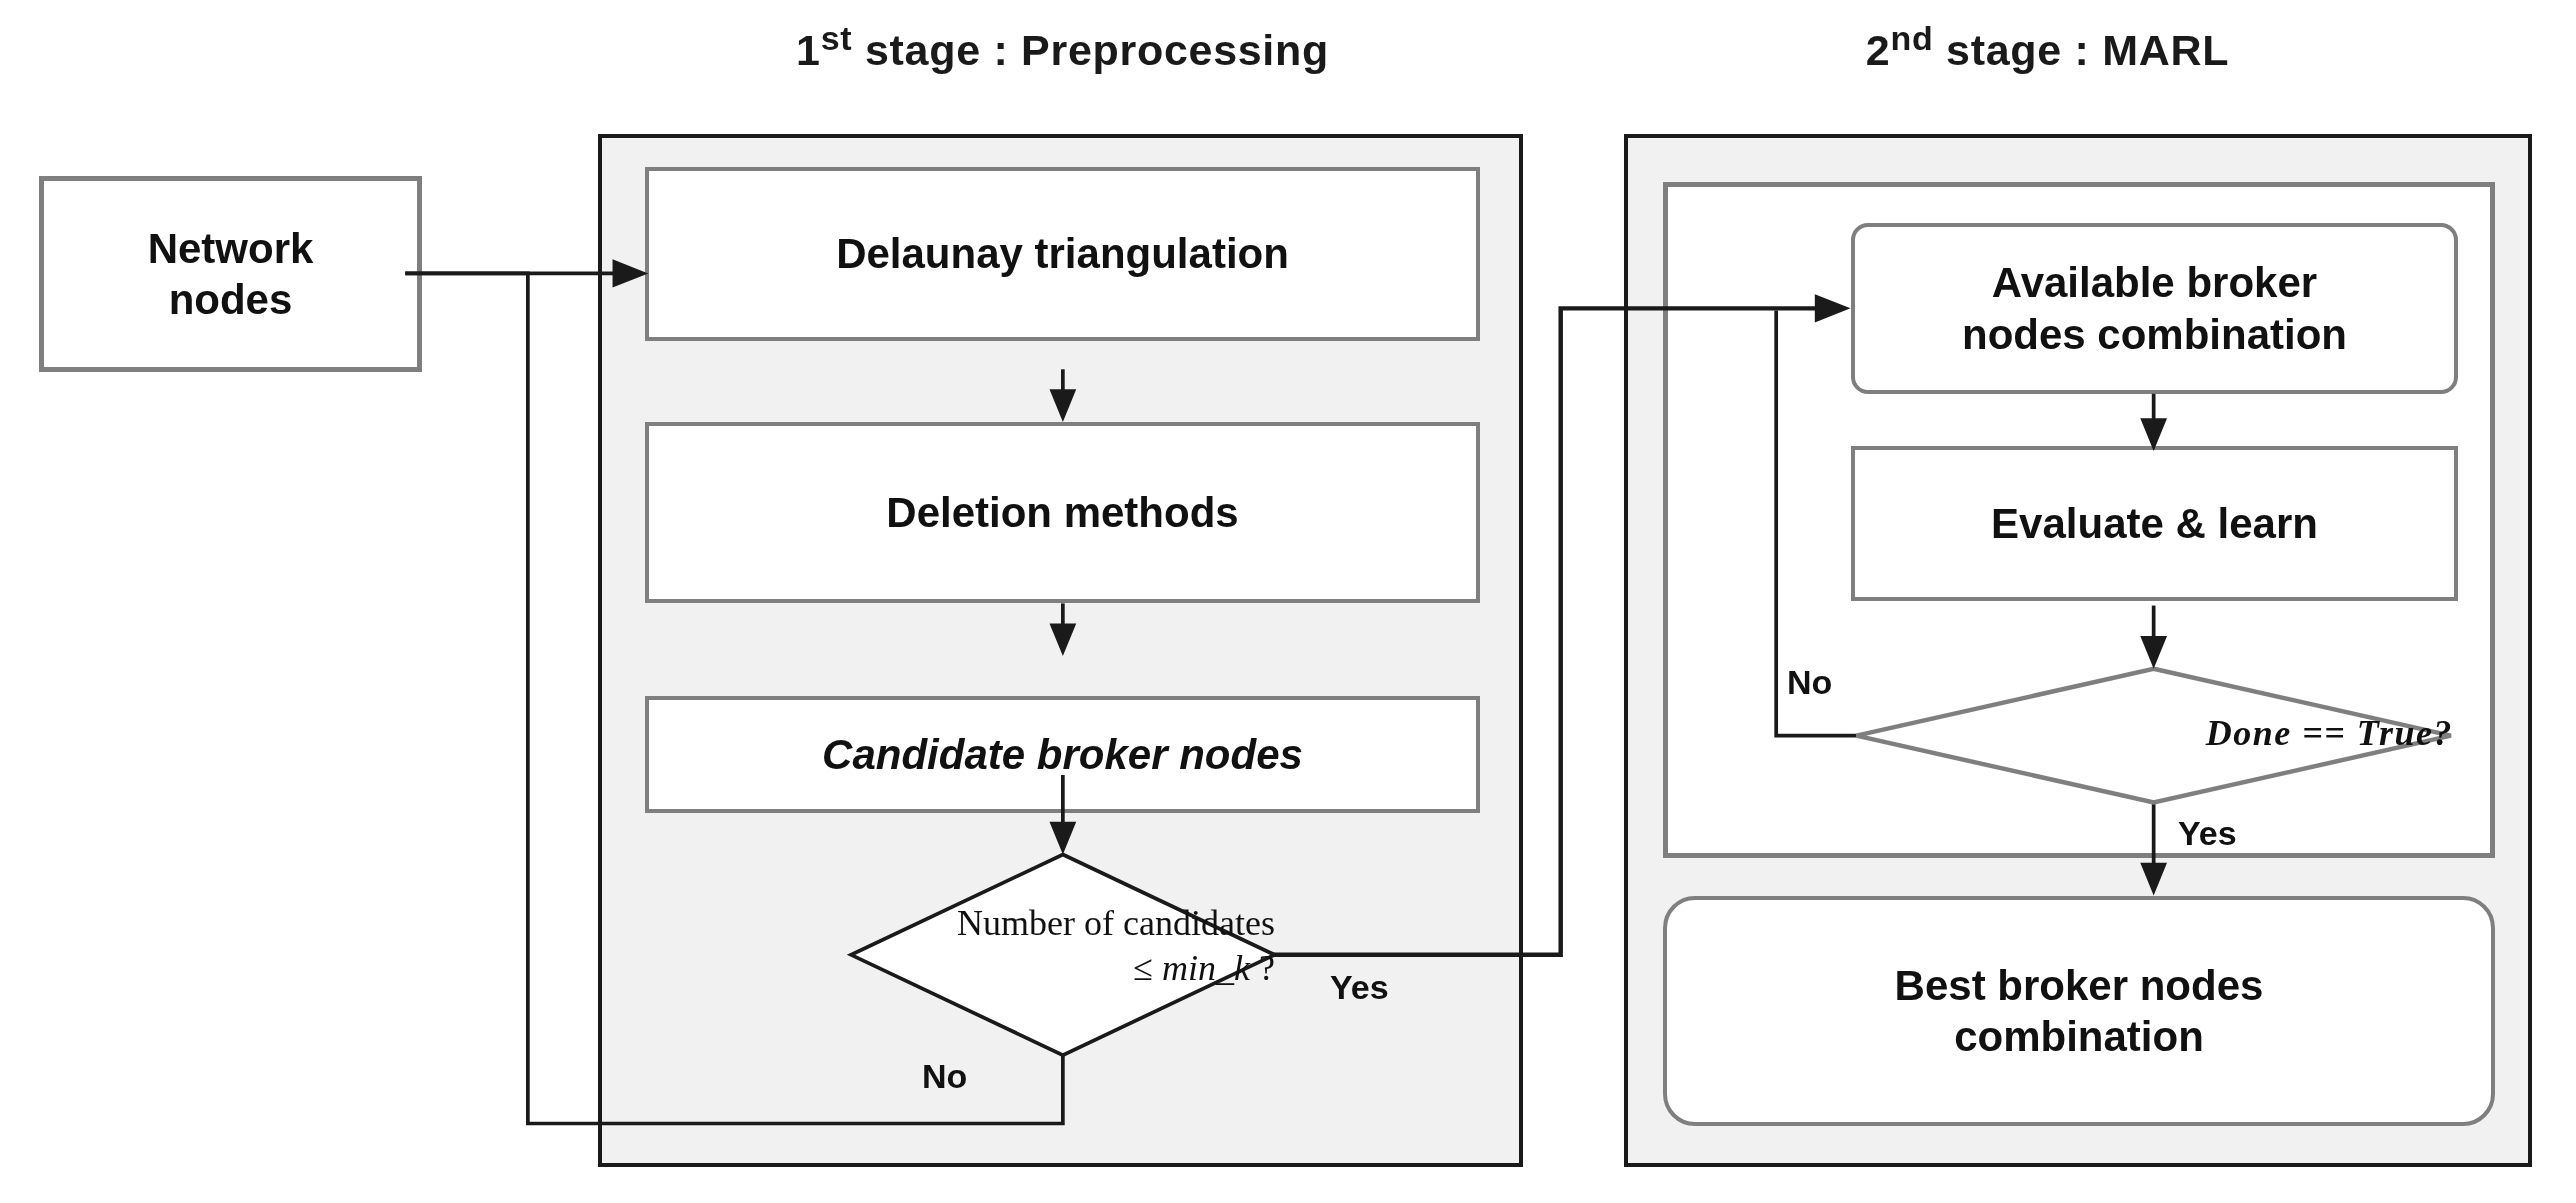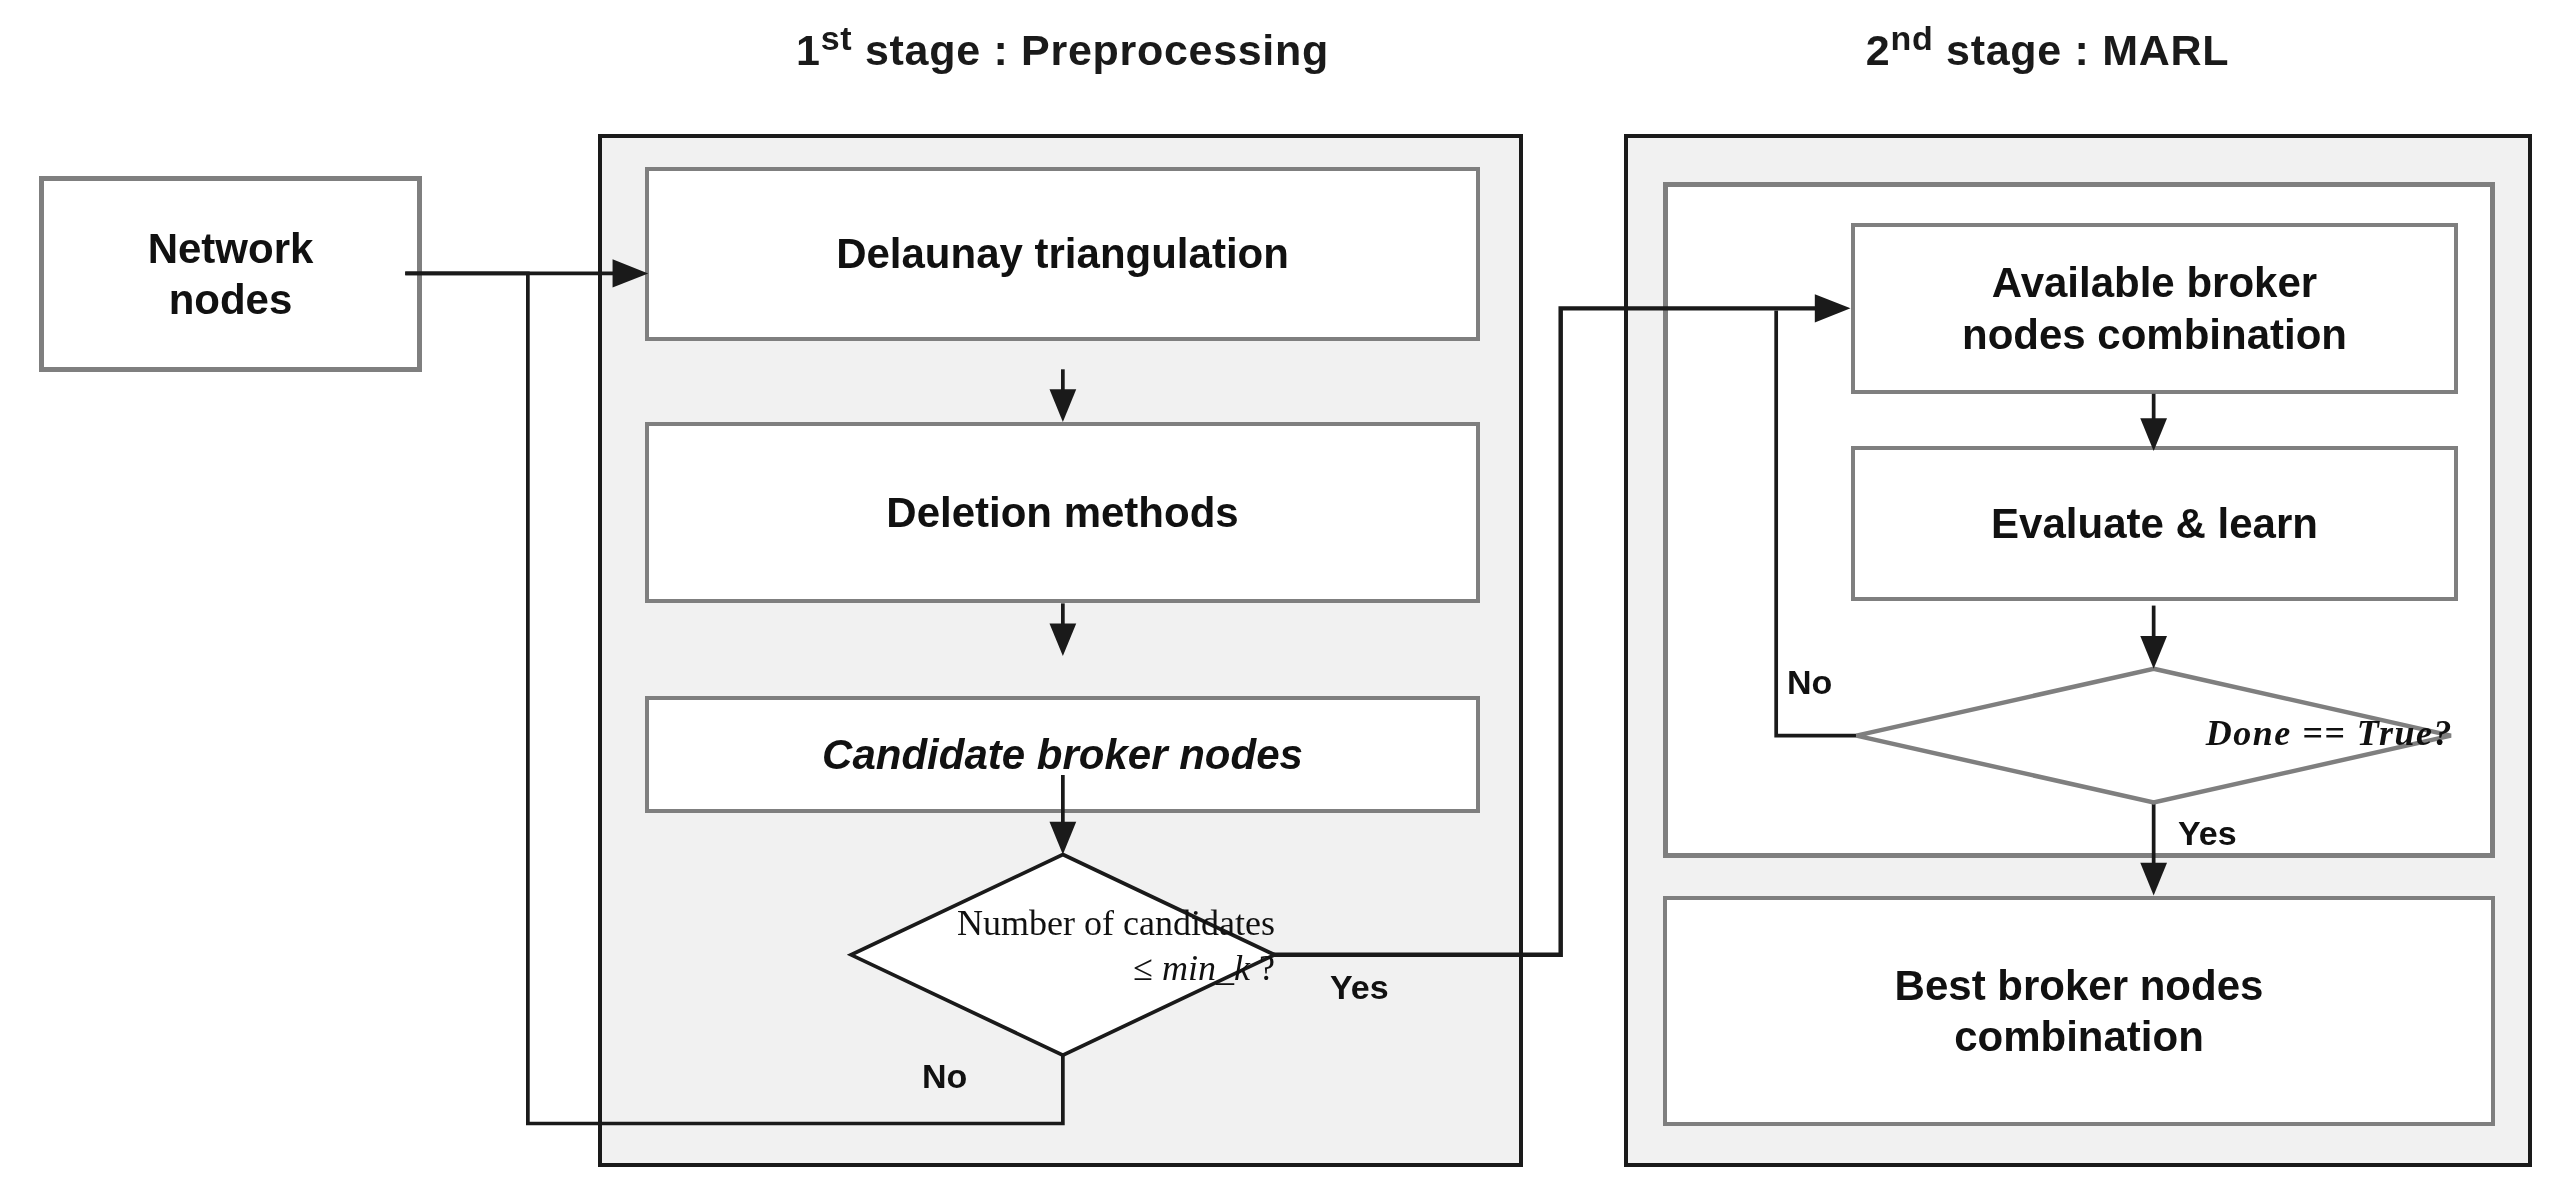--- a/index.html
+++ b/index.html
@@ -84,26 +84,26 @@
 
   <div class="abs node-box net-box" style="left:22px; top:176px; width:383px; height:196px;margin-left:17px;"><span>Network
 nodes</span></div>
 
   <div class="abs node-box" style="left:645px; top:167px; width:835px; height:174px;"><span>Delaunay triangulation</span></div>
 
   <div class="abs node-box" style="left:645px; top:422px; width:835px; height:181px;"><span>Deletion methods</span></div>
 
   <div class="abs node-box" style="left:645px; top:696px; width:835px; height:117px;font-style:italic;"><span>Candidate broker nodes</span></div>
 
-  <div class="abs node-box" style="left:1851px; top:223px; width:607px; height:171px;"><span>Available broker
+  <div class="abs node-box" style="left:1851px; top:223px; width:607px; height:171px;border-radius:17px;"><span>Available broker
 nodes combination</span></div>
 
   <div class="abs node-box" style="left:1851px; top:446px; width:607px; height:155px;"><span>Evaluate &amp; learn</span></div>
 
-  <div class="abs node-box" style="left:1663px; top:896px; width:832px; height:230px;"><span>Best broker nodes
+  <div class="abs node-box" style="left:1663px; top:896px; width:832px; height:230px;border-radius:32px;"><span>Best broker nodes
 combination</span></div>
 
   <svg class="wires" width="2576" height="1203" viewBox="0 0 3466 1619">
 
     <line x1="545" y1="368" x2="826" y2="368" stroke="#1a1a1a" stroke-width="5"></line>
 
     <polyline points="1430,1418 1430,1512 710,1512 710,368 545,368" fill="none" stroke="#1a1a1a" stroke-width="5"></polyline>
 
     <line x1="1430" y1="497" x2="1430" y2="526" stroke="#1a1a1a" stroke-width="5"></line>
 

